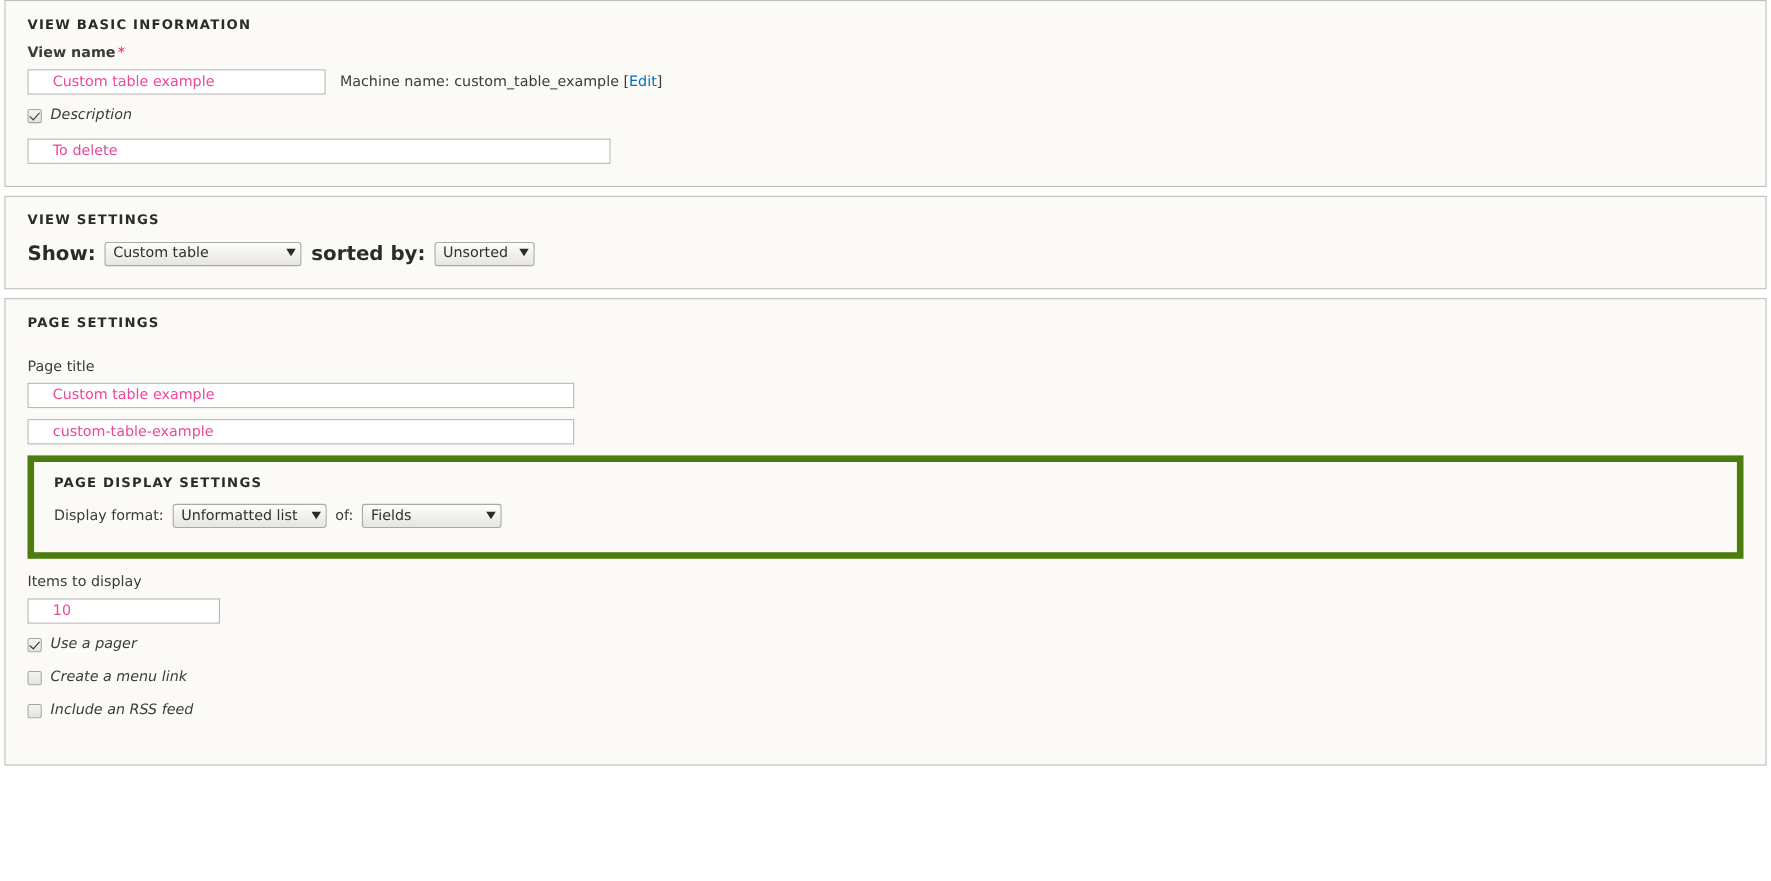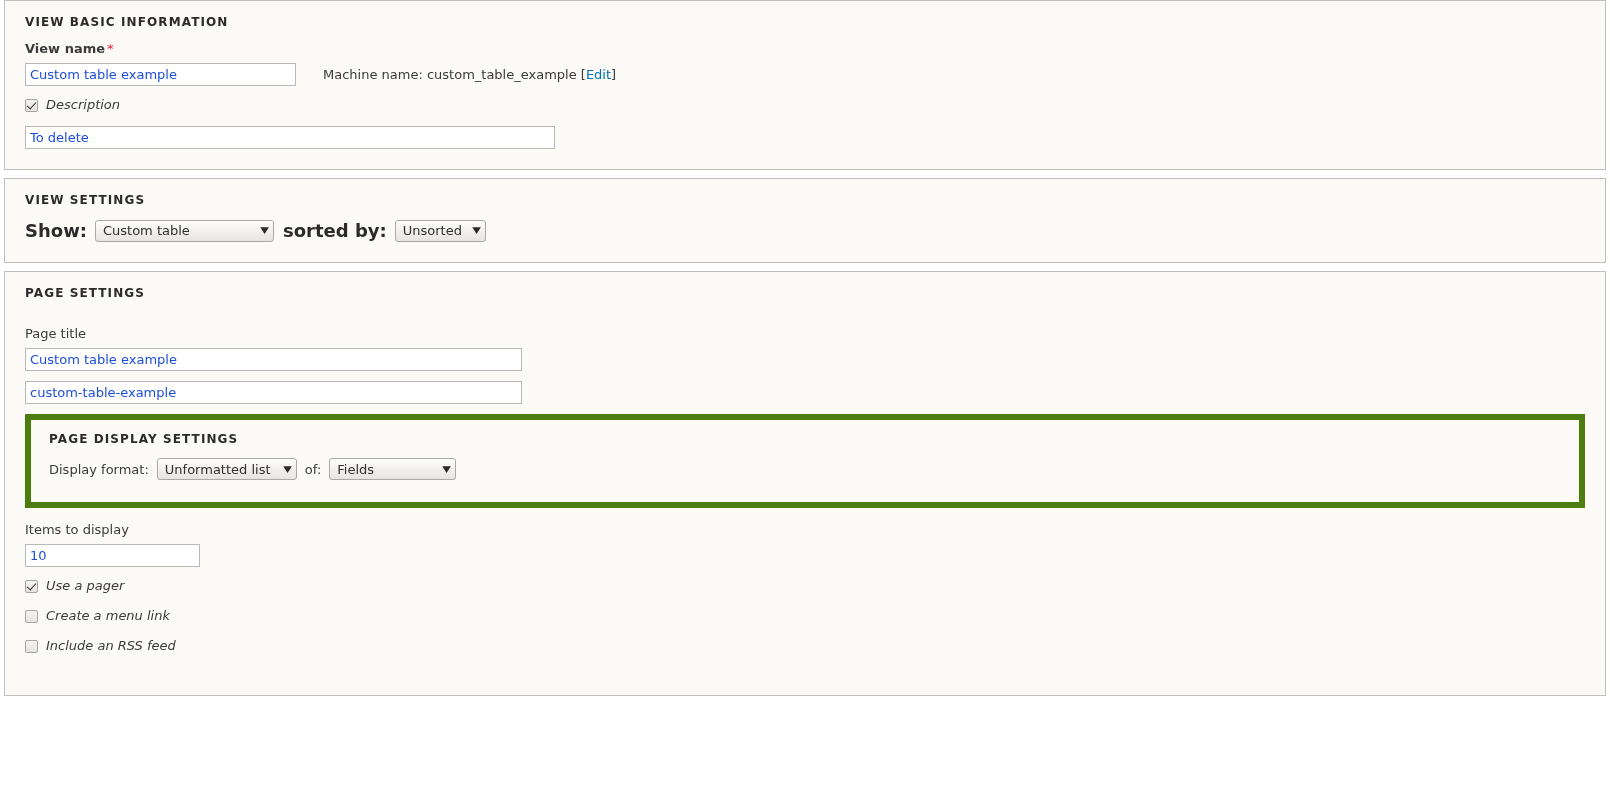--- a/index.html
+++ b/index.html
@@ -57,40 +57,40 @@
     margin: 0 0 5px 0;
     line-height: 1.3;
   }
   .field-label.strong { font-weight: bold; }
   .req-mark { color: #e02443; font-weight: normal; margin-left: 2px; }
 
   
   input.txt {
     font-family: "DejaVu Sans", "Liberation Sans", sans-serif;
     font-size: 13px;
-    color: #1d4ed8;
+    color: #ec4899;
     background: #ffffff;
     border: 1px solid #b8b8b4;
-    padding: 3px 4px;
+    padding: 3px 22px;
     height: 23px;
     line-height: 17px;
     outline: none;
     border-radius: 0;
   }
   input.txt.w-viewname { width: 271px; }
   input.txt.w-desc { width: 530px; }
   input.txt.w-pagetitle { width: 497px; }
   input.txt.w-path { width: 497px; }
   input.txt.w-items { width: 175px; }
 
   .inline-row { display: flex; align-items: center; }
   .machine-name {
     font-size: 13px;
     color: #3b3b3b;
-    margin-left: 27px;
+    margin-left: 13px;
     white-space: nowrap;
   }
   .machine-name a {
     color: #0071b3;
     text-decoration: none;
   }
 
   
   .cb-row {
     display: flex;

